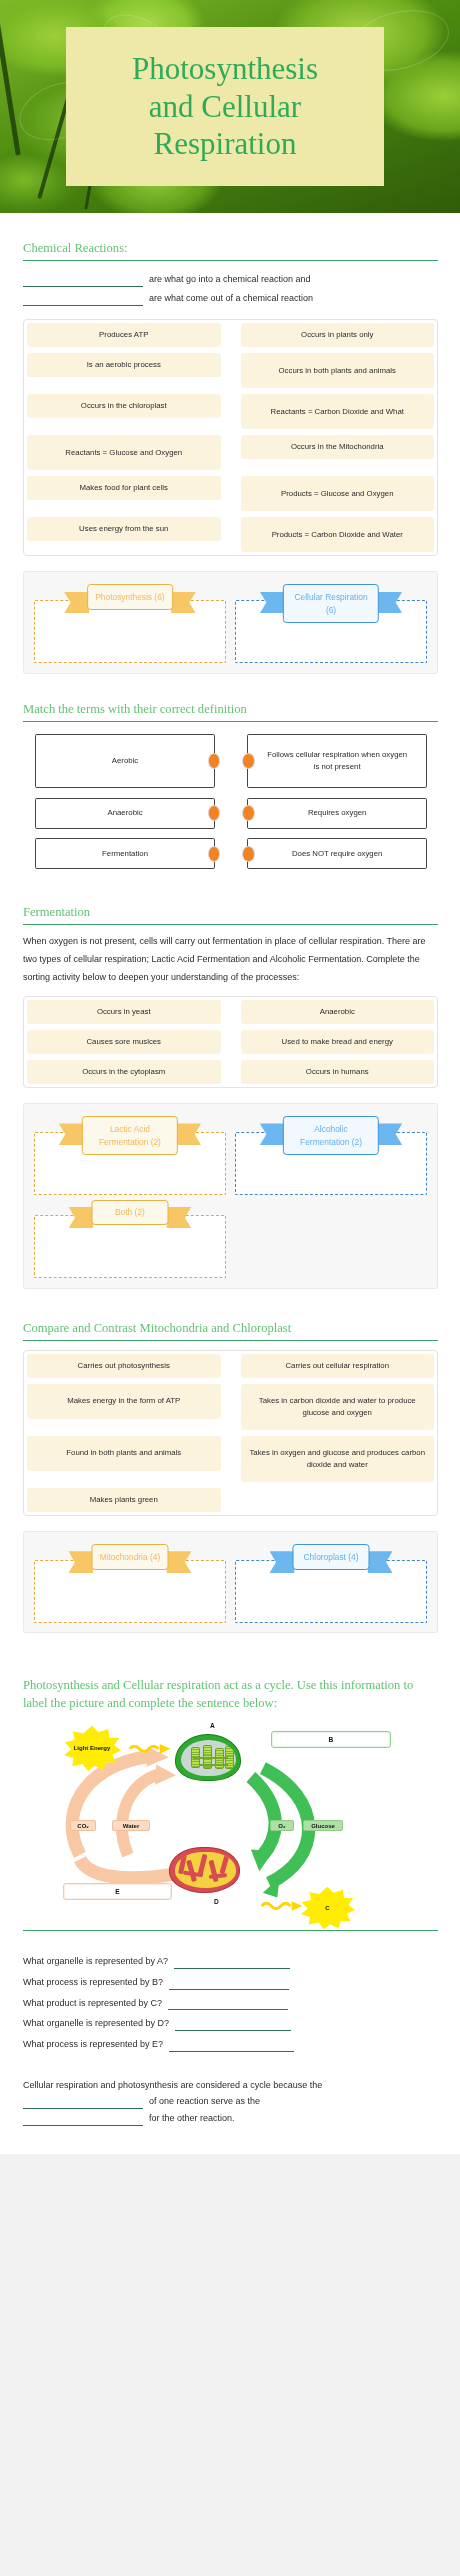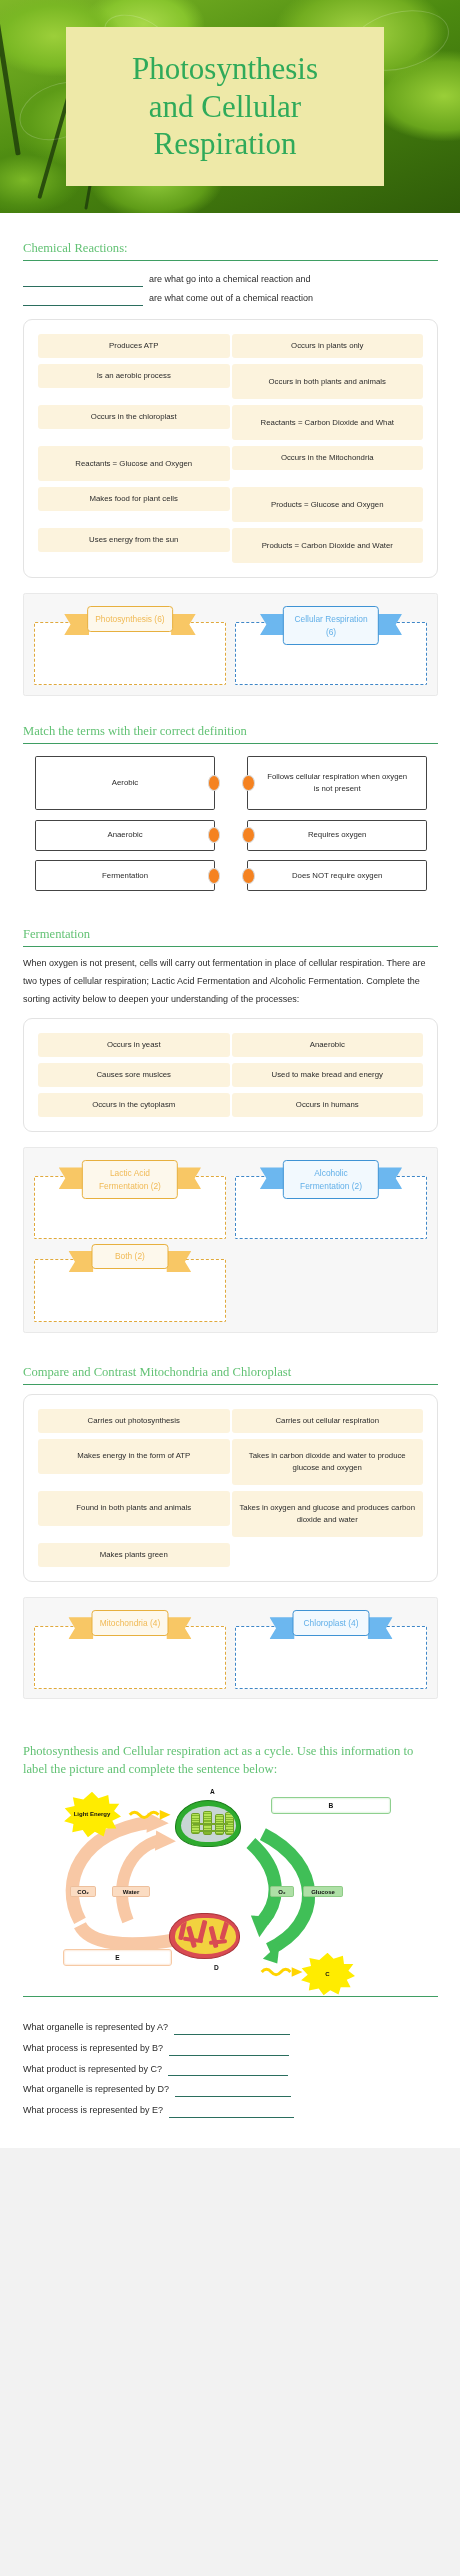--- a/index.html
+++ b/index.html
@@ -107,25 +107,25 @@
   .blank-200 { width: 120px; }
   .blank-190 { width: 116px; }
   .blank-205 { width: 125px; }
 
   .fill-row { display: flex; align-items: flex-end; gap: 6px; margin-bottom: 5.4px; }
   .fill-row .txt { font-size: 9px; color: #2b2b2b; line-height: 1.5; }
 
   
   .bank {
     border: 0.6px solid #e3e3e3;
-    border-radius: 9px;
-    padding: 14px;
+    border-radius: 4px;
+    padding: 3px;
     display: grid;
     grid-template-columns: 1fr 1fr;
-    gap: 6px 2px;
+    gap: 6px 20px;
     align-items: start;
     background: #fff;
   }
   .chip {
     background: #fcf3dd;
     border-radius: 3px;
     min-height: 24px;
     display: flex;
     align-items: center;
     justify-content: center;
@@ -637,18 +637,29 @@
         <div class="fill-row" style="margin-bottom:7.2px">
           <span class="txt">What organelle is represented by D?</span>
           <span class="blank blank-190"></span>
         </div>
         <div class="fill-row" style="margin-bottom:7.2px">
           <span class="txt">What process is represented by E?</span>
           <span class="blank blank-205"></span>
         </div>
       </div>
 
+      <div style="padding-top:18px">
+        <div class="txt" style="font-size:9px;color:#2b2b2b;line-height:1.8">Cellular respiration and photosynthesis are considered a cycle because the</div>
+        <div class="fill-row" style="margin-top:2.4px;margin-bottom:3.6px">
+          <span class="blank blank-200"></span>
+          <span class="txt">of one reaction serve as the</span>
+        </div>
+        <div class="fill-row">
+          <span class="blank blank-200"></span>
+          <span class="txt">for the other reaction.</span>
+        </div>
+      </div>
     </div>
 
     <div class="footer-space"></div>
   </div>
 </div>
 
 
 </body></html>

